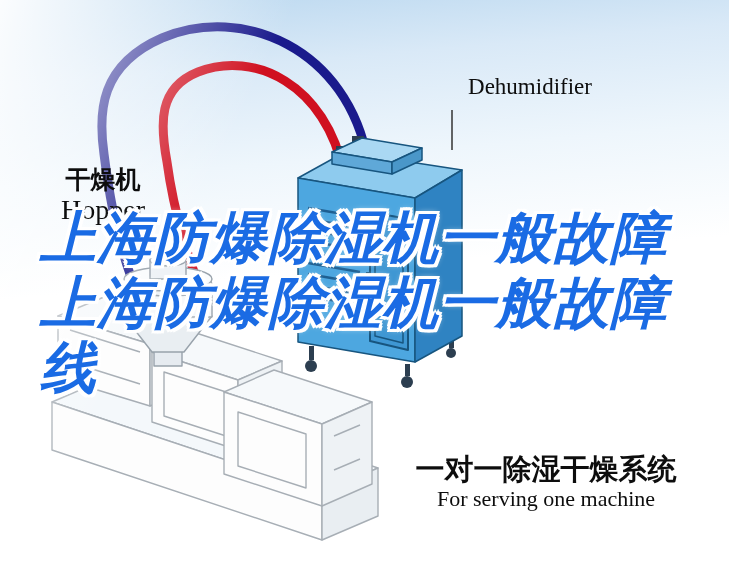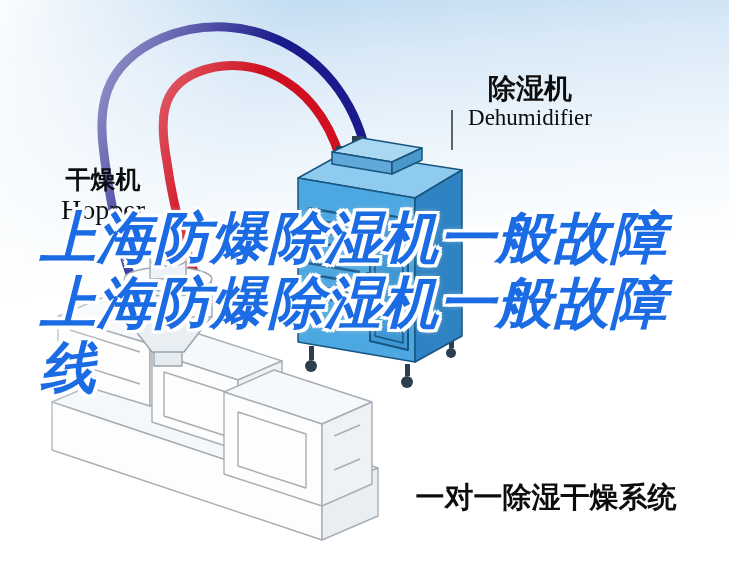--- a/index.html
+++ b/index.html
@@ -28,21 +28,21 @@
     text-align:left;
     font-size:56px;font-weight:bold;font-style:italic;
     letter-spacing:1px;line-height:1.16;
     color:#1a6be4;
     text-shadow:
       -3px -3px 0 #fff, 3px -3px 0 #fff, -3px 3px 0 #fff, 3px 3px 0 #fff,
       -3px 0 0 #fff, 3px 0 0 #fff, 0 -3px 0 #fff, 0 3px 0 #fff,
       0 0 7px #ffffff;
   }
   .caption{position:absolute;left:396px;top:454px;width:300px;text-align:center;color:#0d0d0d;}
-  .caption-cn{font-weight:bold;font-size:29px;line-height:1.1;font-family:"Liberation Sans",sans-serif;margin-top:28px;}
+  .caption-cn{font-weight:bold;font-size:29px;line-height:1.1;font-family:"Liberation Sans",sans-serif;}
   .caption-en{font-size:22px;line-height:1.2;font-family:"Liberation Serif",serif;}
 </style>
 </head>
 <body>
 
 <div class="stage">
 
   <svg class="illustration" width="729" height="561" viewBox="0 0 729 561" xmlns="http://www.w3.org/2000/svg">
 
     <g>
@@ -122,32 +122,32 @@
       <polygon points="375,219 403,224 403,343 375,336" fill="none"></polygon>
       <rect x="366" y="272" width="4" height="16" fill="#17557f" stroke="none"></rect>
     </g>
 
     <line x1="452" y1="110" x2="452" y2="150" stroke="#333333" stroke-width="1.5"></line>
   </svg>
 
   <div class="sheen"></div>
 
   <div class="callout callout-dehumidifier">
-    <div class="callout-cn">除湿机</div>
     <div class="callout-en">Dehumidifier</div>
   </div>
 
   <div class="callout callout-hopper">
     <div class="callout-cn">干燥机</div>
     <div class="callout-en">Hopper</div>
   </div>
 
   <div class="headline">
     <div>上海防爆除湿机一般故障</div>
     <div>上海防爆除湿机一般故障</div>
     <div>线</div>
   </div>
 
   <div class="caption">
     <div class="caption-cn">一对一除湿干燥系统</div>
+    <div class="caption-en">For serving one machine</div>
   </div>
 
 </div>
 
 </body></html>

